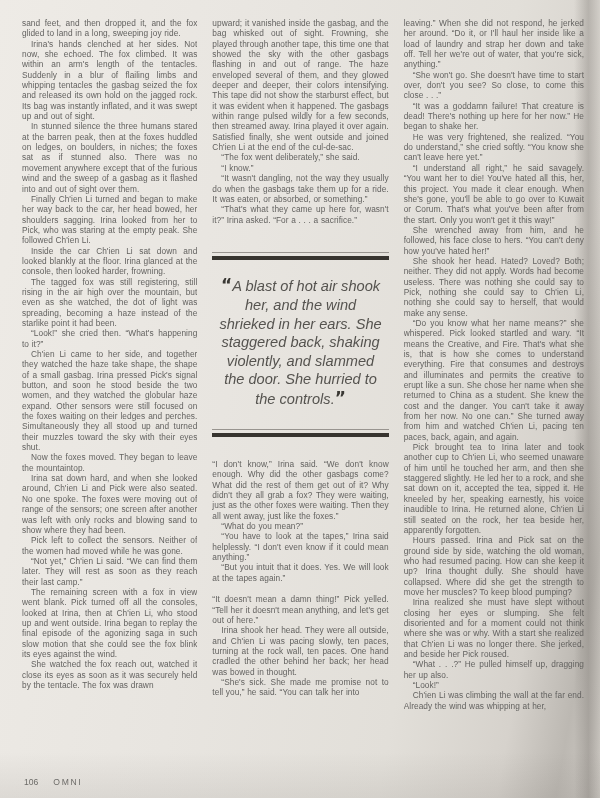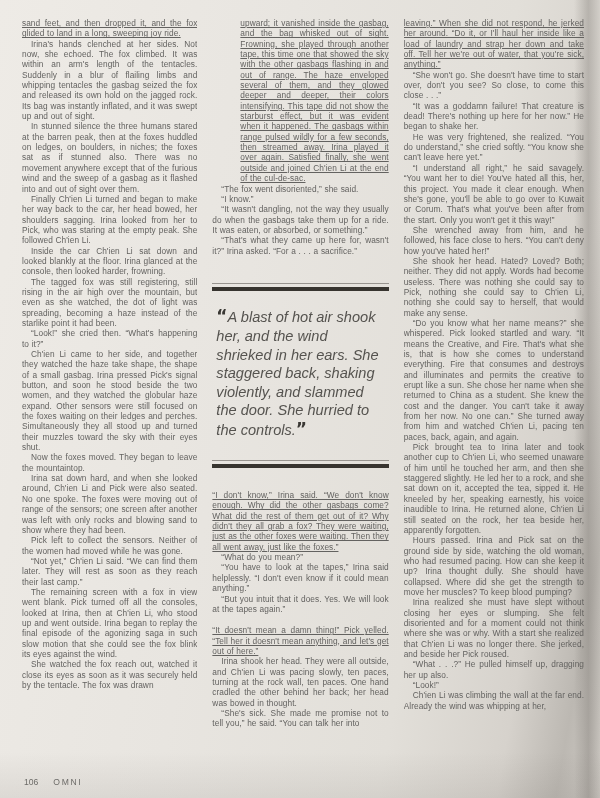--- a/index.html
+++ b/index.html
@@ -36,29 +36,30 @@
   .col-2 { width:178px; }
   .col-3 { width:182px; }
   .col p {
     margin:0; padding:0;
     text-align:justify;
     text-indent:9px;
     font-size:8.3px; line-height:10.35px;
     color:#636260; letter-spacing:0.05px;
     word-spacing:0.3px;
   }
-  .col > p:first-child, .list-block > p:first-child { text-indent:0;text-decoration:underline; }
-  .col-2 .top-block > p:first-child { text-indent:0;margin-left:28px; }
+  .col > p:first-child, .list-block > p:first-child { text-indent:0; }
+  .col-2 .top-block > p:first-child { text-indent:0; }
   .col-3 > div > p:first-child { text-indent:0; }
   .rule { margin:0; }
   .rule .thin  { height:1.5px; background:#98948f; margin-bottom:2.5px; }
   .rule .thick { height:4.5px; background:#37342f; }
   .rule-top { margin-top:27px; margin-bottom:16px; }
   .rule-bottom { margin-top:20px; margin-bottom:22px; }
   .pull-quote {
+    text-align:center;
     font-style:italic;
     font-size:14.6px; line-height:18.6px;
     color:#55534f;
     padding:0 4px;
   }
   .q-mark {
     font-style:normal; font-weight:700;
     font-size:17px; color:#3a3834;
     font-family:"DejaVu Sans",sans-serif;
   }
@@ -90,21 +91,21 @@
         <p>Irina sat down hard, and when she looked around, Ch'ien Li and Pick were also seated. No one spoke. The foxes were moving out of range of the sensors; one screen after another was left with only rocks and blowing sand to show where they had been.</p>
         <p>Pick left to collect the sensors. Neither of the women had moved while he was gone.</p>
         <p>“Not yet,” Ch'ien Li said. “We can find them later. They will rest as soon as they reach their last camp.”</p>
         <p>The remaining screen with a fox in view went blank. Pick turned off all the consoles, looked at Irina, then at Ch'ien Li, who stood up and went outside. Irina began to replay the final episode of the agonizing saga in such slow motion that she could see the fox blink its eyes against the wind.</p>
         <p>She watched the fox reach out, watched it close its eyes as soon as it was securely held by the tentacle. The fox was drawn</p>
       </div>
 
     <div class="col col-2">
       <div class="top-block list-block">
           <p>upward; it vanished inside the gasbag, and the bag whisked out of sight. Frowning, she played through another tape, this time one that showed the sky with the other gasbags flashing in and out of range. The haze enveloped several of them, and they glowed deeper and deeper, their colors intensifying. This tape did not show the starburst effect, but it was evident when it happened. The gasbags within range pulsed wildly for a few seconds, then streamed away. Irina played it over again. Satisfied finally, she went outside and joined Ch'ien Li at the end of the cul-de-sac.</p>
-          <p>“The fox went disoriented,” she said.</p>
+          <p>“The fox went deliberately,” she said.</p>
           <p>“I know.”</p>
           <p>“It wasn't dangling, not the way they usually do when the gasbags take them up for a ride. It was eaten, or absorbed, or something.”</p>
           <p>“That's what they came up here for, wasn't it?” Irina asked. “For a . . . a sacrifice.”</p>
         </div>
 
       <div class="rule rule-top">
         <div class="thin"></div>
         <div class="thick"></div>
       </div>
 

